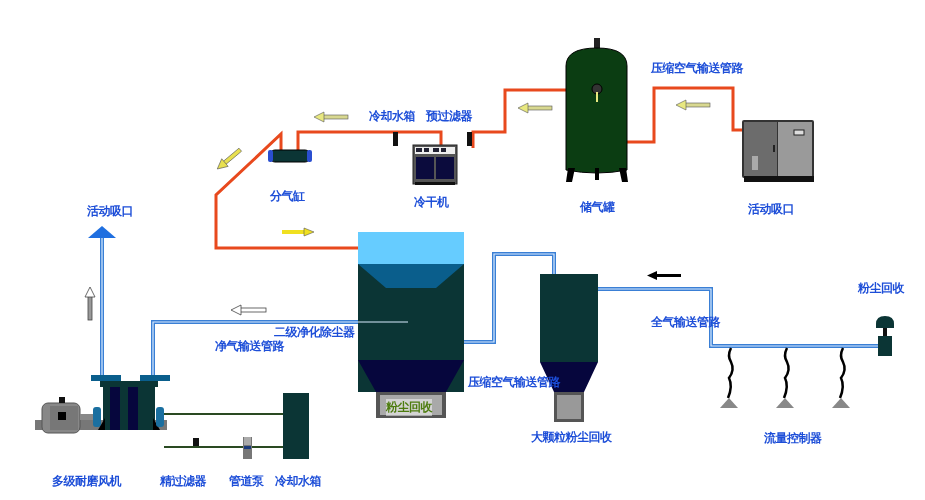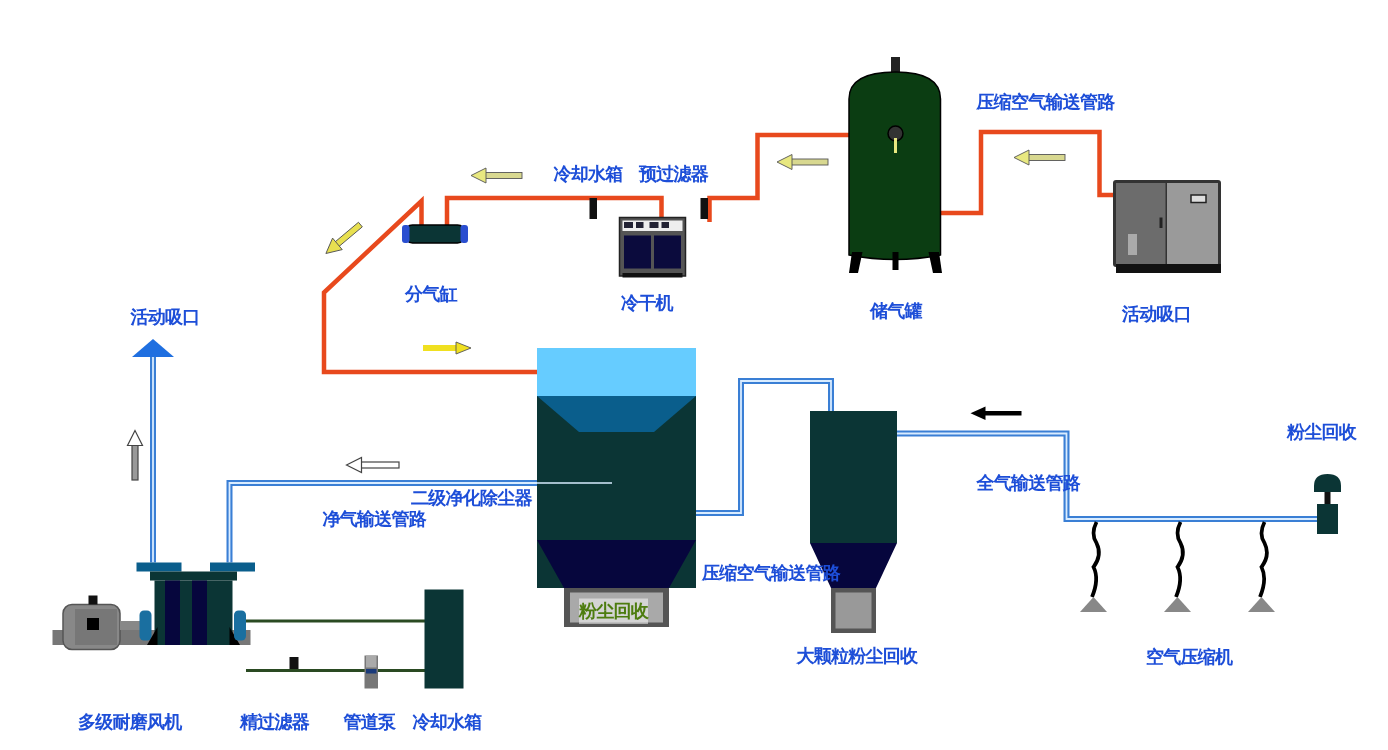--- a/index.html
+++ b/index.html
@@ -185,17 +185,17 @@
 <div class="lbl" style="left:414px; top:194px;">冷干机</div>
 <div class="lbl" style="left:270px; top:188px;">分气缸</div>
 <div class="lbl" style="left:87px;  top:203px;">活动吸口</div>
 <div class="lbl" style="left:274px; top:277px;margin-top:47px;">二级净化除尘器</div>
 <div class="lbl" style="left:215px; top:338px;">净气输送管路</div>
 <div class="lbl" style="left:468px; top:374px;">压缩空气输送管路</div>
 <div class="lbl" style="left:386px; top:399px; color:#4d7c0f; background:rgba(255,255,255,0.5);">粉尘回收</div>
 <div class="lbl" style="left:531px; top:429px;">大颗粒粉尘回收</div>
 <div class="lbl" style="left:620px; top:314px;margin-left:31px;">全气输送管路</div>
 <div class="lbl" style="left:858px; top:280px;">粉尘回收</div>
-<div class="lbl" style="left:764px; top:430px;">空气压缩机</div>
+<div class="lbl" style="left:764px; top:430px;">流量控制器</div>
 <div class="lbl" style="left:52px;  top:473px;">多级耐磨风机</div>
 <div class="lbl" style="left:160px; top:473px;">精过滤器</div>
 <div class="lbl" style="left:229px; top:473px;">管道泵</div>
 <div class="lbl" style="left:275px; top:473px;">冷却水箱</div>
 
 </body></html>

